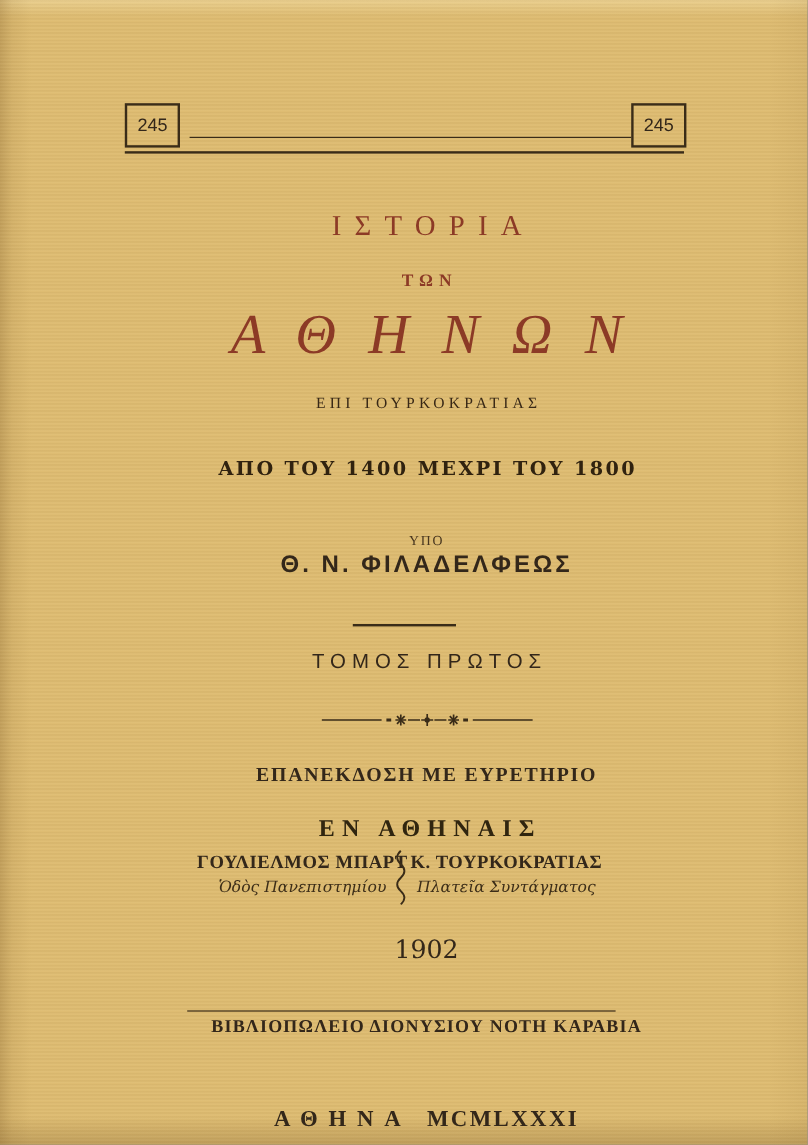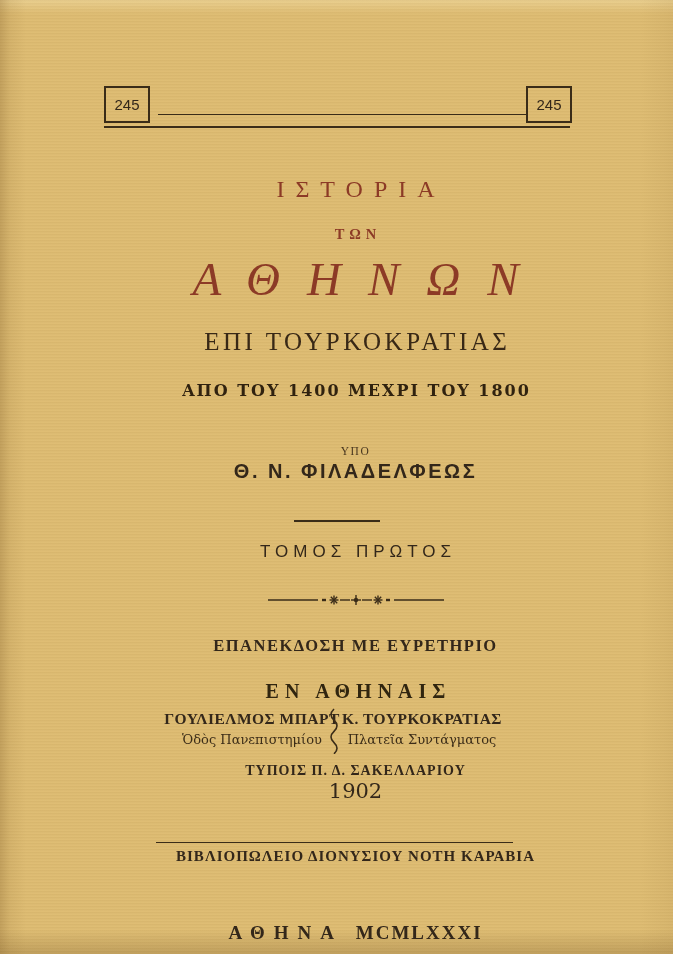--- a/index.html
+++ b/index.html
@@ -56,21 +56,21 @@
   .maroon { color: #8c3a26; }
   #title-history { top: 176px; font-size: 24px; letter-spacing: 11px; }
   #title-history span { margin-right: -11px; }
   #title-ton { top: 226px; font-size: 14.5px; font-weight: bold; letter-spacing: 5px; }
   #title-ton span { margin-right: -5px; }
   #title-athens { top: 252px; font-size: 47px; letter-spacing: 27px; }
   #title-athens span { margin-right: -27px; font-style: italic; }
 
   
   .dark { color: #382816; }
-  #subtitle { top: 328px; font-size: 25px; letter-spacing: 3.5px; }
+  #subtitle { top: 328px; font-size: 13px; letter-spacing: 3.5px; }
   #subtitle span { margin-right: -3.5px; }
   #date-range {
     top: 381px; font-family: "DejaVu Serif", serif;
     font-weight: bold; font-size: 16px; letter-spacing: 2px; color: #30220f;
   }
   #date-range span { margin-right: -2px; }
 
   #by-label { top: 445px; font-size: 11.5px; letter-spacing: 1.5px; color: #48361f; }
   #author-name {
     top: 460px; font-family: "Liberation Sans", sans-serif;
@@ -92,21 +92,21 @@
   #place-line { top: 680px; font-size: 20px; letter-spacing: 6px; font-weight: 600; color: #30250f; }
   #place-line span { margin-right: -6px; }
 
   
   .pub-name {
     position: absolute; top: 710px; width: 200px; text-align: center;
     font-size: 15.5px; font-weight: bold; letter-spacing: 0.5px; color: #33271a;
   }
   .pub-addr {
     position: absolute; top: 732px; width: 200px; text-align: center;
-    font-family: "DejaVu Serif", serif; 
+    font-family: "DejaVu Serif", serif; font-style: italic;
     font-size: 13px; color: #3c2d18;
   }
   #pub-name-left  { left: 152px; }
   #pub-addr-left  { left: 152px; }
   #pub-name-right { left: 322px; }
   #pub-addr-right { left: 322px; }
   #pub-brace { position: absolute; left: 328px; top: 708px; }
 
   #printer-line { top: 763px; font-size: 14px; font-weight: bold; letter-spacing: 1px; color: #33271a; }
   #year-line { top: 779px; font-family: "DejaVu Serif", serif; font-size: 21px; color: #33271a; }
@@ -187,21 +187,20 @@
 
   <div id="pub-brace">
     <svg width="12" height="46" viewBox="0 0 12 46" aria-hidden="true">
       <path d="M6 1 q -6 5.6 0 11.2 q 6 5.6 0 11.2 q -6 5.6 0 11.2 q 6 5.6 0 11.2" stroke="#3a2c18" stroke-width="1.6" fill="none"></path>
     </svg>
   </div>
 
   <div class="pub-name" id="pub-name-right">Κ. ΤΟΥΡΚΟΚΡΑΤΙΑΣ</div>
   <div class="pub-addr" id="pub-addr-right">Πλατεῖα Συντάγματος</div>
 
-  <div class="abs" id="printer-line">ΤΥΠΟΙΣ Π. Δ. ΣΑΚΕΛΛΑΡΙΟΥ</div>
   <div class="abs" id="year-line">1902</div>
 
   <div id="footer-line"></div>
   <div class="abs" id="bookshop-line">ΒΙΒΛΙΟΠΩΛΕΙΟ ΔΙΟΝΥΣΙΟΥ ΝΟΤΗ ΚΑΡΑΒΙΑ</div>
   <div class="abs" id="city-year-line">
     <span class="city">ΑΘΗΝΑ</span>
     <span class="roman">MCMLXXXI</span>
   </div>
 
 </div>

